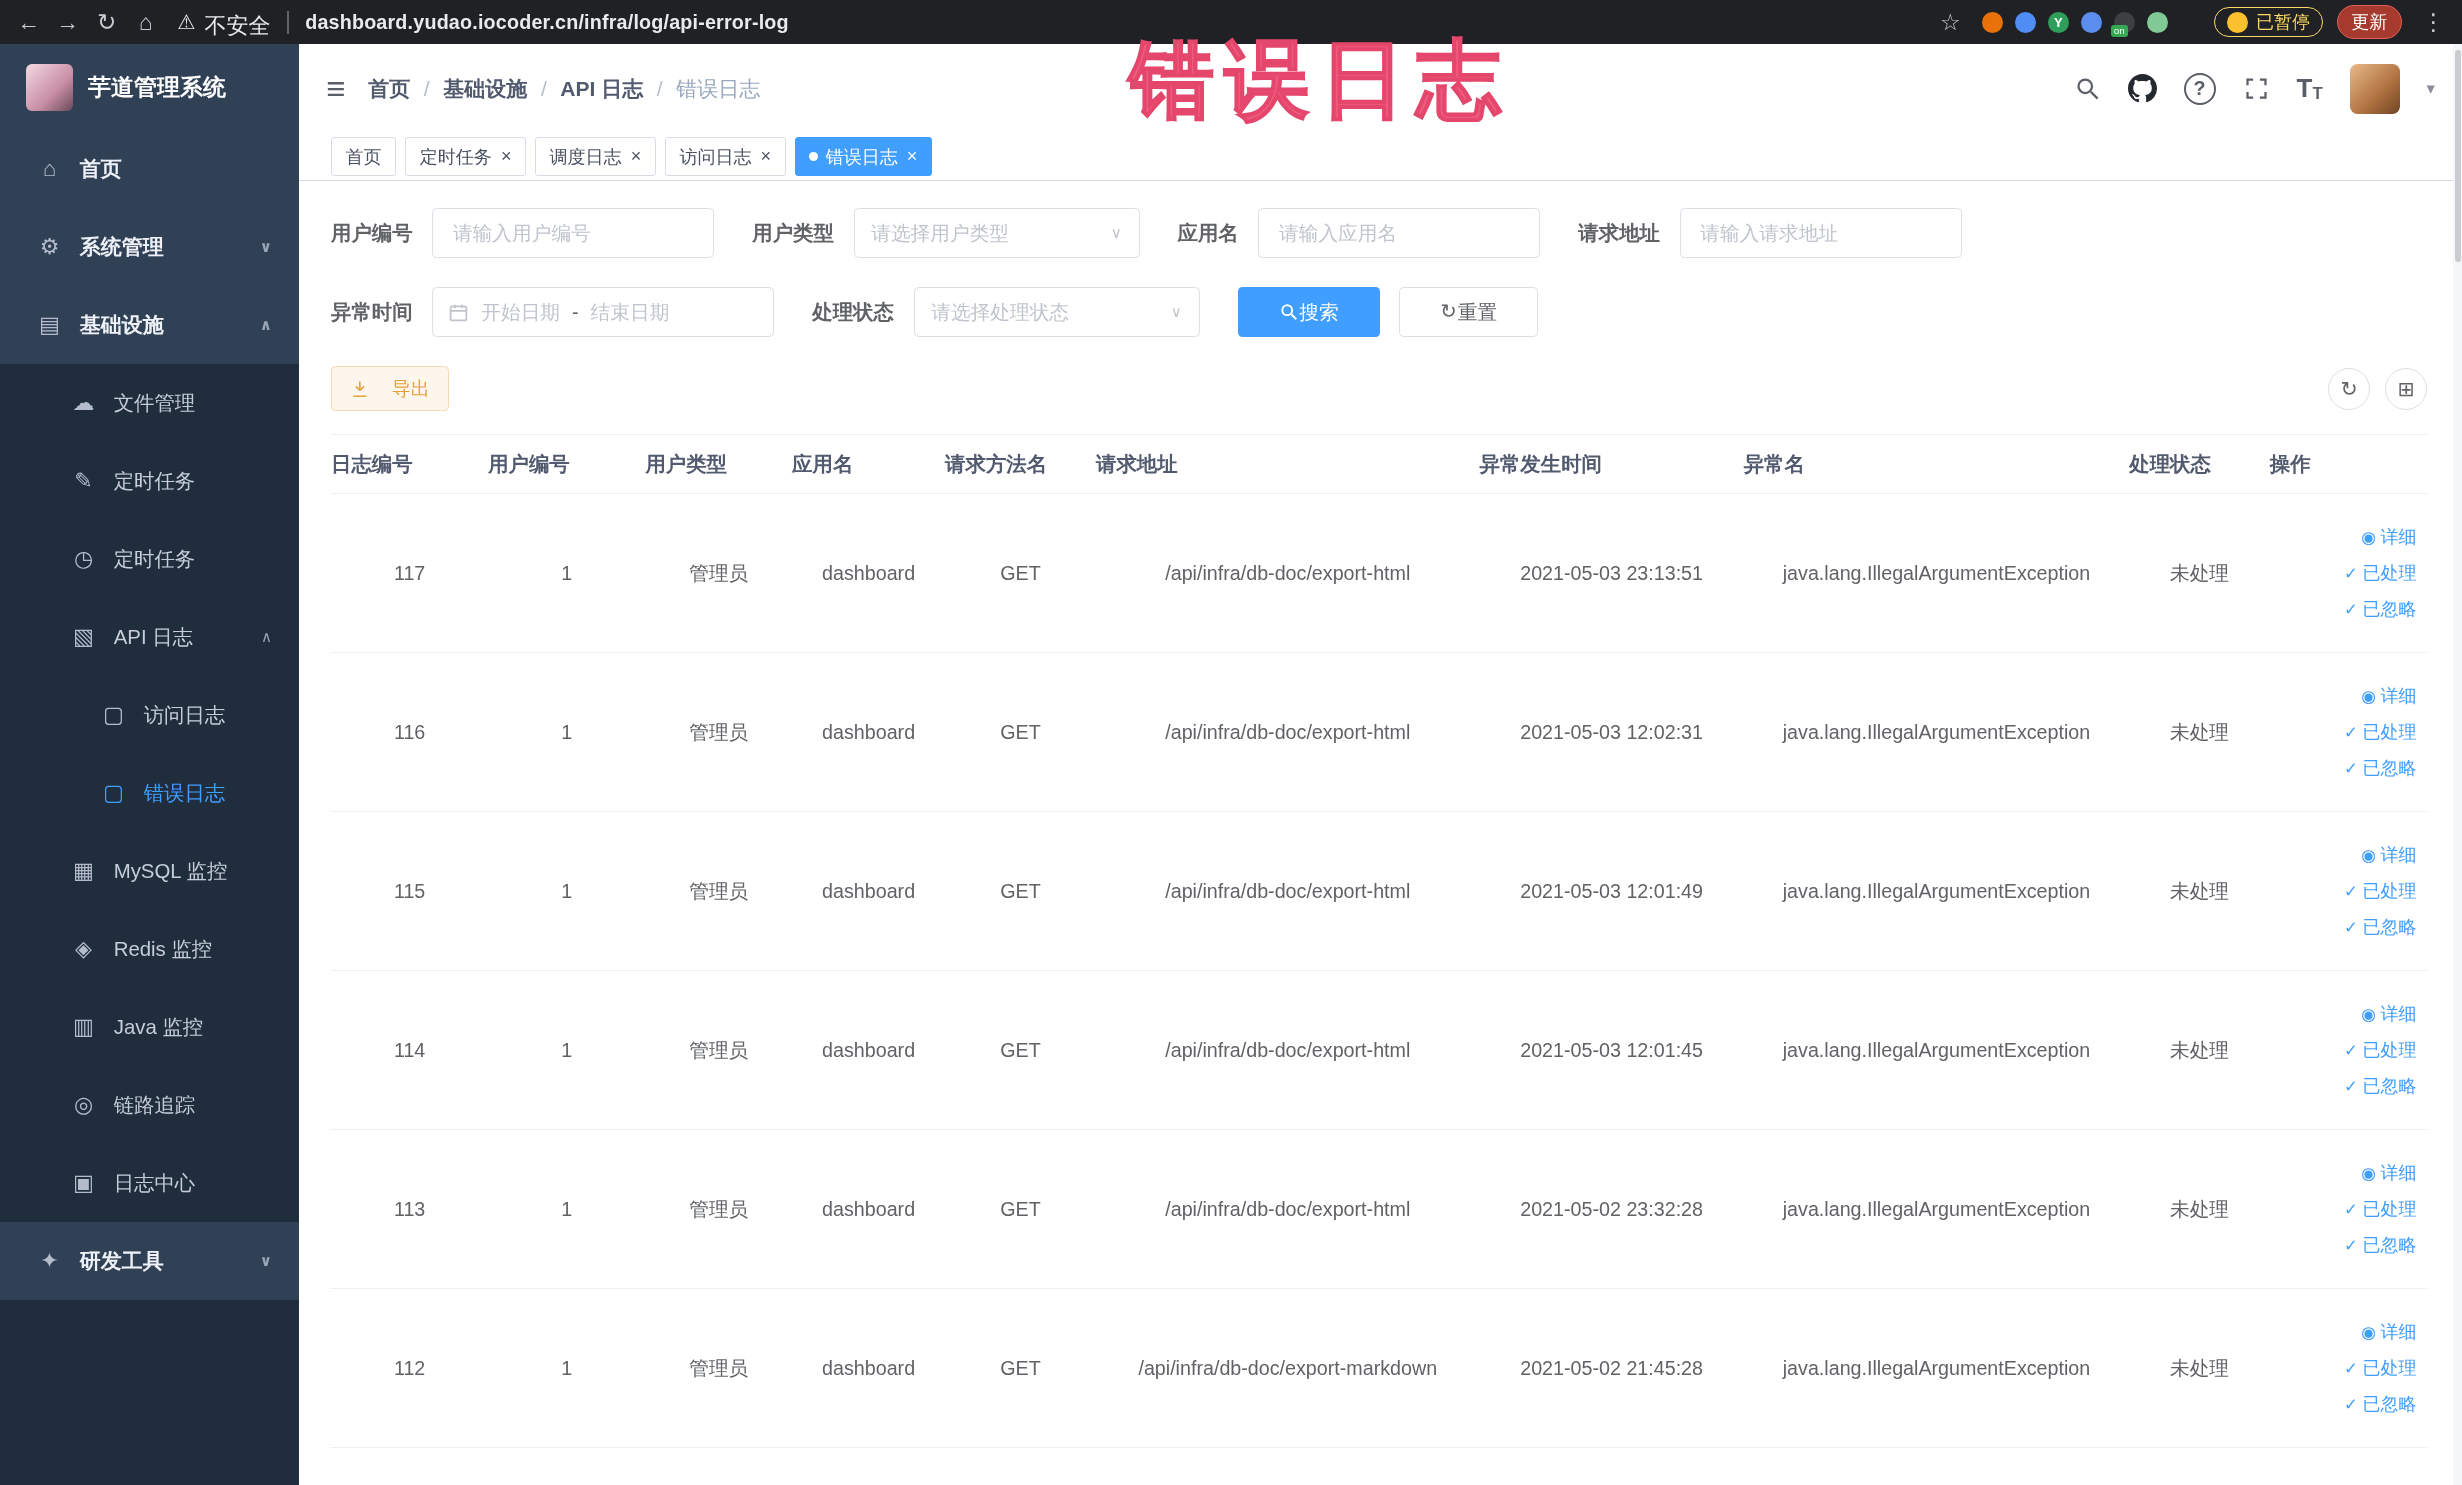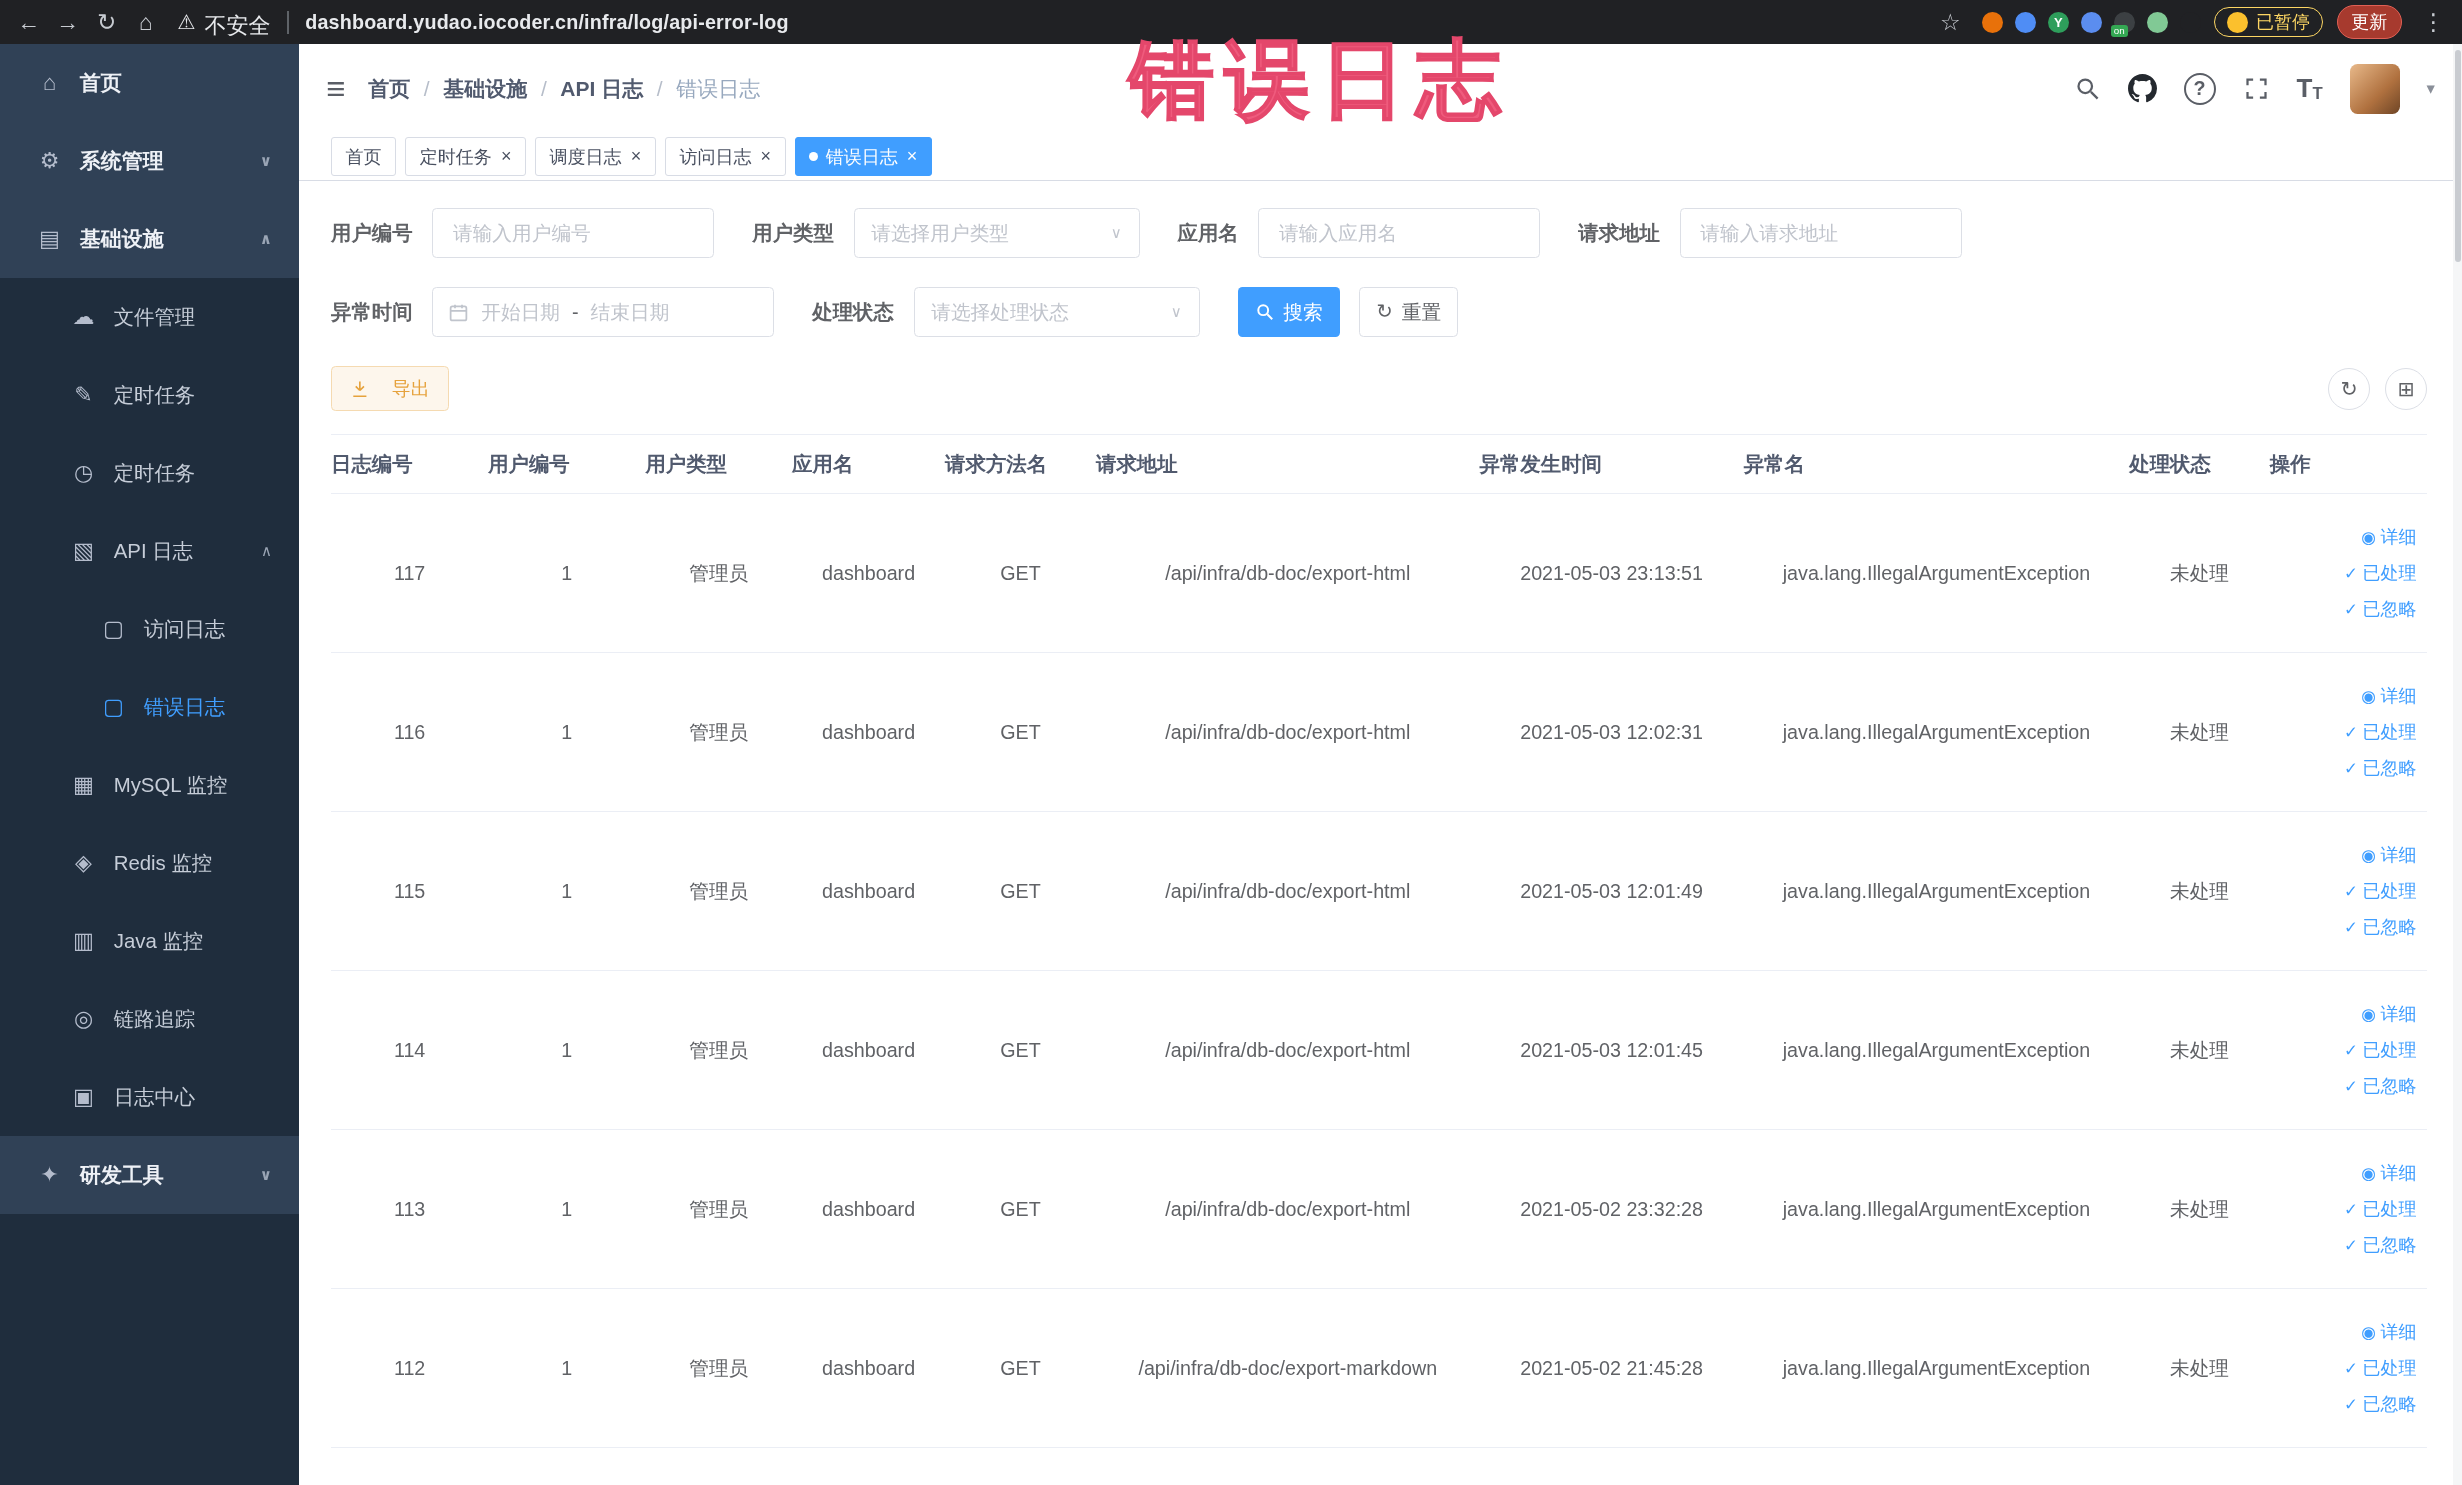--- a/index.html
+++ b/index.html
@@ -68,21 +68,21 @@
   .filter-row { display:flex; align-items:center; margin-bottom:29px; }
   .f-group { display:flex; align-items:center; margin-right:38px; }
   .f-label { font-size:20.4px; font-weight:700; color:#606266; margin-right:19.7px; white-space:nowrap; }
   .f-input { height:50px; border:0.8px solid #dcdfe6; border-radius:4.5px; padding:0 19.7px; font-size:19.7px; color:#606266; width:282px; background:#fff; outline:none; font-family:inherit; }
   .f-input::placeholder { color:#c0c4cc; }
   .f-select { height:50px; border:0.8px solid #dcdfe6; border-radius:4.5px; padding:0 16.7px; width:286px; background:#fff; display:flex; align-items:center; justify-content:space-between; font-size:19.7px; }
   .placeholder { color:#c0c4cc; }
   .sel-caret { color:#c0c4cc; font-size:15px; }
   .f-daterange { height:50px; border:0.8px solid #dcdfe6; border-radius:4.5px; padding:0 15px; width:342px; background:#fff; display:flex; align-items:center; gap:12px; font-size:19.7px; }
   .range-sep { color:#606266; }
-  .btn { height:50px; border-radius:4.5px; font-size:19.7px; display:inline-flex; align-items:center; gap:9px; padding:0 16px; border:0.8px solid transparent; cursor:pointer; font-family:inherit; }
+  .btn { height:50px; border-radius:4.5px; font-size:19.7px; display:inline-flex; align-items:center; gap:1px; padding:0 40px; border:0.8px solid transparent; cursor:pointer; font-family:inherit; }
   .btn-primary { background:#409eff; color:#fff; margin-right:19.7px; }
   .btn-plain { background:#fff; border-color:#dcdfe6; color:#606266; }
   .btn-ico { font-size:19.7px; line-height:1; }
 
   .table-toolbar { display:flex; align-items:center; margin:3px 0 23px; }
   .btn-export { height:45px; background:#fdf6ec; border:0.8px solid #f5dab1; color:#e6a23c; font-size:19px; padding:0 18px; border-radius:4.5px; display:inline-flex; gap:22px; align-items:center; cursor:pointer; font-family:inherit; }
   .toolbar-right { margin-left:auto; display:flex; gap:15px; }
   .circle-btn { width:42px; height:42px; border-radius:50%; border:0.8px solid #dcdfe6; background:#fff; display:flex; align-items:center; justify-content:center; font-size:20.4px; color:#606266; cursor:pointer; }
 
   table { width:100%; border-collapse:collapse; table-layout:fixed; }
@@ -145,20 +145,24 @@
         <span>已暂停</span>
       </span>
       <span class="update-pill">更新</span>
       <span class="nav-ico">⋮</span>
     </div>
   </div>
 
   <div class="app">
 
     <aside class="sidebar">
+      <div class="logo">
+        <span class="logo-img"></span>
+        <span class="logo-title">芋道管理系统</span>
+      </div>
       <nav class="menu">
           <div class="side-item l1">
             <span class="glyph">⌂</span>
             <span class="side-label">首页</span>
           </div>
           <div class="side-item l1">
             <span class="glyph">⚙</span>
             <span class="side-label">系统管理</span>
             <span class="chev">∨</span>
           </div>

